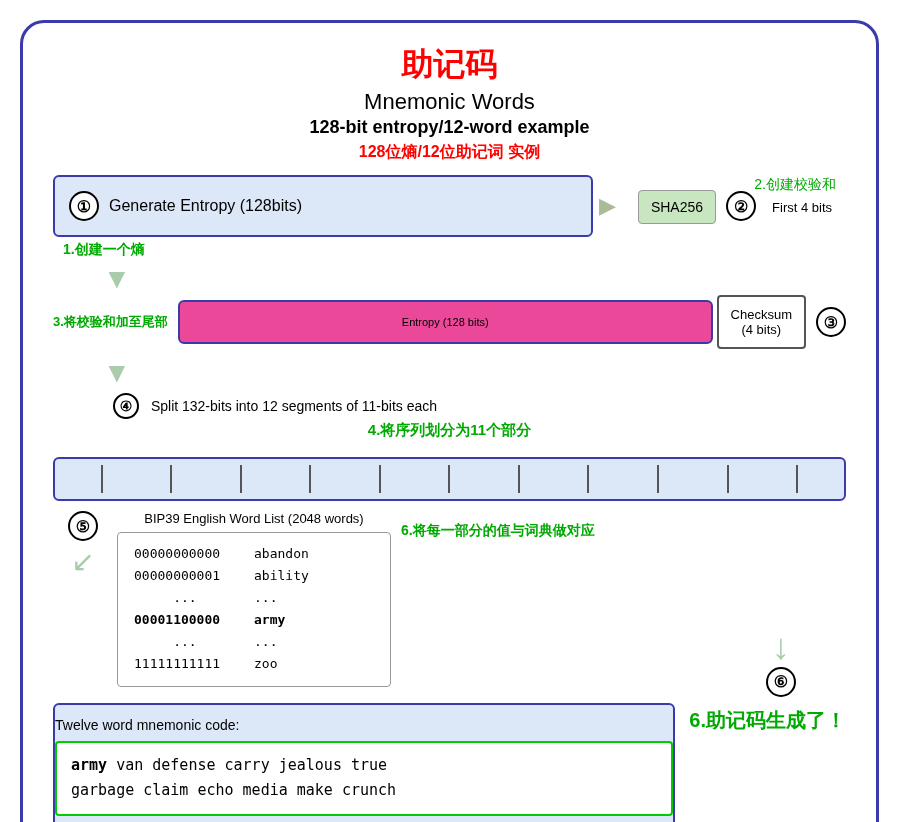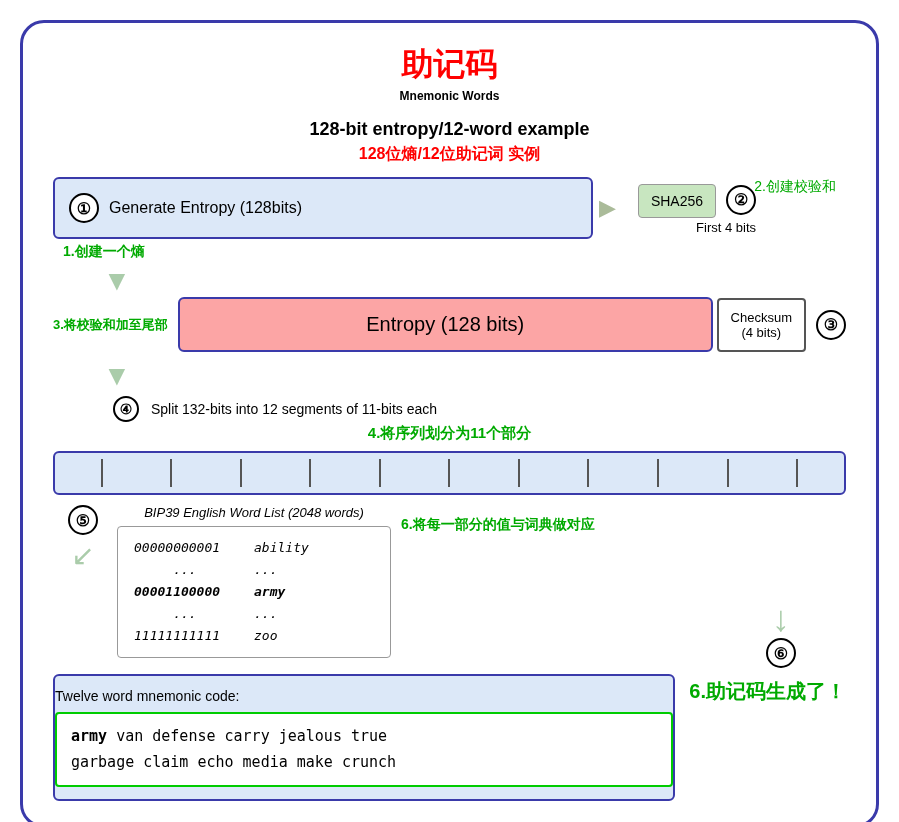--- a/index.html
+++ b/index.html
@@ -24,24 +24,24 @@
     .main-title {
       text-align: center;
       font-size: 32px;
       font-weight: bold;
       color: #ff0000;
       font-family: sans-serif;
       margin-bottom: 2px;
     }
     .subtitle1 {
       text-align: center;
-      font-size: 12px;
-      font-weight: bold;
-      color: #000;
-      margin-bottom: 16px;
+      font-size: 22px;
+      font-weight: normal;
+      color: #000;
+      margin-bottom: 2px;
     }
     .subtitle2 {
       text-align: center;
       font-size: 18px;
       font-weight: bold;
       color: #000;
       margin-bottom: 4px;
     }
     .subtitle-cn {
       text-align: center;
@@ -113,25 +113,25 @@
     .step3-label {
       color: #00aa00;
       font-weight: bold;
       font-size: 13px;
       margin-right: 10px;
       white-space: nowrap;
     }
     .entropy-box {
       border: 2px solid #3a3aaa;
       border-radius: 6px;
-      background: #fca5a5;
+      background: #ec4899;
       padding: 14px 0;
       flex: 1;
       text-align: center;
-      font-size: 20px;
+      font-size: 11px;
       color: #000;
     }
     .checksum-box {
       border: 2px solid #555;
       border-radius: 4px;
       background: #fff;
       padding: 10px 12px;
       font-size: 13px;
       text-align: center;
       margin-left: 4px;
@@ -145,21 +145,21 @@
     .step4-text {
       margin: 6px 0 2px 60px;
       font-size: 14px;
       color: #000;
     }
     .step4-cn {
       text-align: center;
       font-weight: bold;
       font-size: 15px;
       color: #00aa00;
-      margin-bottom: 8px;
+      margin-bottom: 17px;
     }
     .segments-box {
       border: 2px solid #3a3aaa;
       border-radius: 6px;
       background: #dce8f8;
       height: 44px;
       width: 100%;
       display: flex;
       align-items: center;
       justify-content: space-around;
@@ -255,22 +255,22 @@
       color: #00aa00;
       font-weight: bold;
       font-size: 20px;
       margin-left: 14px;
       margin-top: 4px;
       white-space: nowrap;
     }
 
     .step2-area {
       display: flex;
-      flex-direction: column;
-      align-items: flex-end;
+      flex-direction: row;
+      align-items: center;
     }
 
     .left-arrow-section {
       display: flex;
       flex-direction: column;
       align-items: center;
       width: 60px;
       margin-right: 4px;
     }
 
@@ -362,24 +362,27 @@
     </div>
   </div>
 
   <div class="step5-area">
 
     <div class="left-arrow-section">
       <span class="circle-num" style="margin-bottom:6px;">⑤</span>
       <span class="v-arrow">↙</span>
     </div>
 
-    <div style="display:flex; flex-direction:column; align-items:center;font-style:italic;">
+    <div style="display:flex; flex-direction:column; align-items:center;">
       <div class="word-list-title">BIP39 English Word List (2048 words)</div>
       <div class="word-list-container">
         <div class="word-list-table">
+          <div>
+            <span class="num-col">00000000000</span><span class="word-col">abandon</span>
+          </div>
           <div>
             <span class="num-col">00000000001</span><span class="word-col">ability</span>
           </div>
           <div>
             <span class="num-col">&nbsp;&nbsp;&nbsp;&nbsp;&nbsp;...</span><span class="word-col">...</span>
           </div>
           <div class="highlight-row">
             <span class="num-col"><strong>00001100000</strong></span><span class="word-col"><strong>army</strong></span>
           </div>
           <div>

